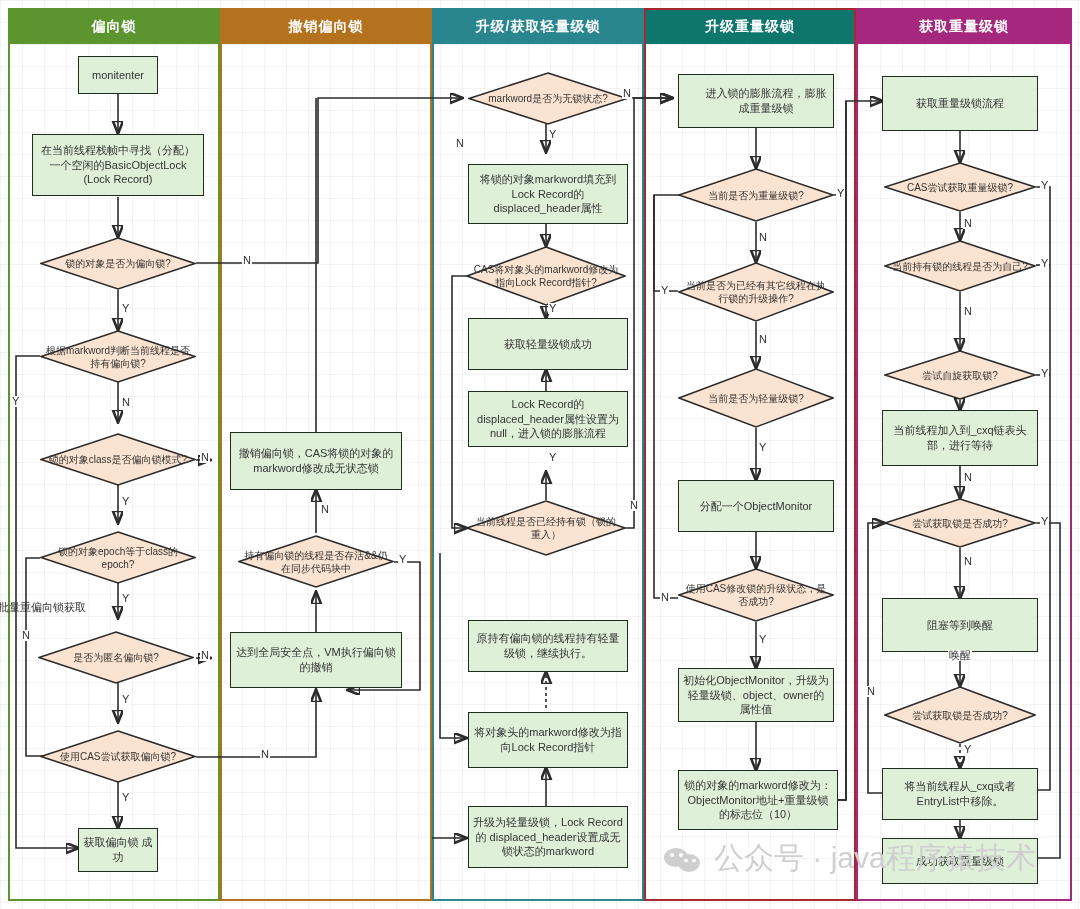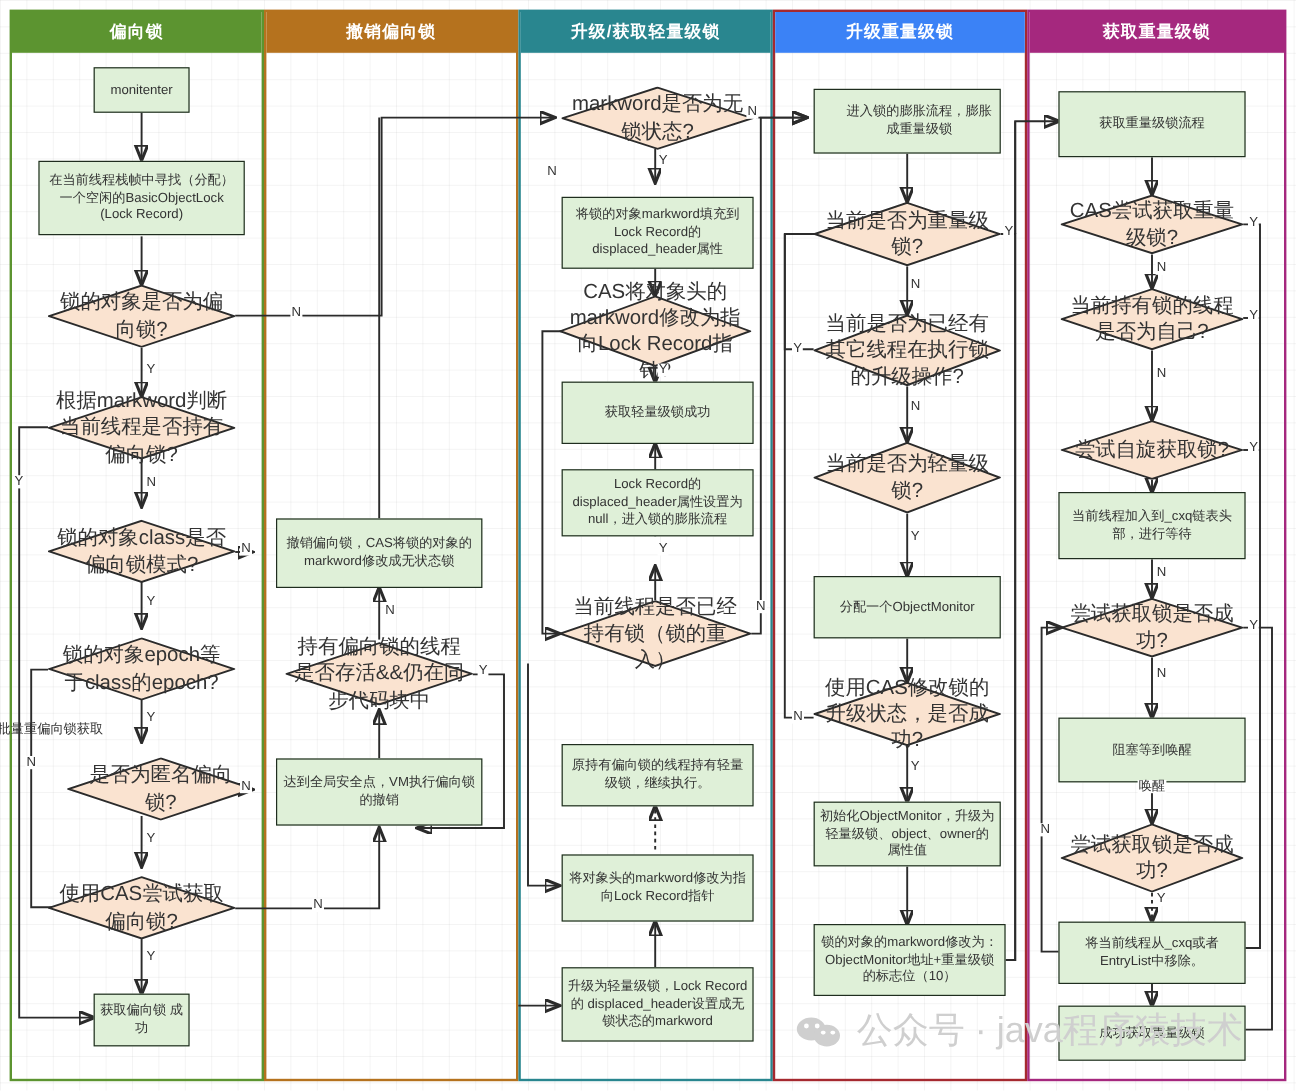--- a/index.html
+++ b/index.html
@@ -16,21 +16,21 @@
   .lane{position:absolute;top:8px;height:893px;box-sizing:border-box;border:2px solid #333;}
   .lane-head{position:absolute;left:0;top:0;right:0;height:34px;
              color:#fff;font-size:14px;font-weight:bold;letter-spacing:1px;
              display:flex;align-items:center;justify-content:center;}
 
   .node{position:absolute;box-sizing:border-box;border:1.6px solid #1f2d1f;
         background:#dff0d8;display:flex;align-items:center;justify-content:center;
         text-align:center;font-size:11px;line-height:1.35;color:#333;padding:2px 4px;}
 
   .dec{position:absolute;display:flex;align-items:center;justify-content:center;
-       text-align:center;font-size:17px;line-height:1.3;color:#333;}
+       text-align:center;font-size:10px;line-height:1.3;color:#333;}
   .dec .shape{position:absolute;left:0;top:0;width:100%;height:100%;}
   .dec .txt{position:relative;z-index:2;padding:0 6px;}
 
   .lbl{position:absolute;font-size:11px;color:#333;background:#fff;
        padding:0 1px;line-height:1;z-index:6;}
   .note{position:absolute;font-size:11px;color:#333;z-index:6;}
 
   svg.edges{position:absolute;left:0;top:0;width:1080px;height:909px;pointer-events:none;}
   svg.edges path,svg.edges line{stroke:#2b2b2b;stroke-width:1.6px;fill:none;}
   svg.edges .dash{stroke-dasharray:3 3;}
@@ -56,21 +56,21 @@
     <div class="lane-head" style="background:#b5721e;">
       <span>撤销偏向锁</span>
     </div>
   </div>
   <div class="lane" style="left:432px;width:212px;border-color:#29868f;">
     <div class="lane-head" style="background:#29868f;">
       <span>升级/获取轻量级锁</span>
     </div>
   </div>
   <div class="lane" style="left:644px;width:212px;border-color:#a5292f;">
-    <div class="lane-head" style="background:#3b82f6;">
+    <div class="lane-head" style="background:#0f766e;">
       <span>升级重量级锁</span>
     </div>
   </div>
   <div class="lane" style="left:856px;width:216px;border-color:#a5287e;">
     <div class="lane-head" style="background:#a5287e;">
       <span>获取重量级锁</span>
     </div>
   </div>
 
   <svg class="edges" viewBox="0 0 1080 909">
@@ -196,21 +196,21 @@
     <span class="txt">锁的对象class是否偏向锁模式?</span>
   </div>
 
   <div class="dec" style="left:40px;top:531px;width:156px;height:53px;">
     <svg class="shape" viewBox="0 0 156 53" preserveAspectRatio="none">
       <polygon points="78,1 155,26.5 78,52 1,26.5" fill="#fae3d0" stroke="#2b2b2b" stroke-width="1.6"></polygon>
     </svg>
     <span class="txt">锁的对象epoch等于class的epoch?</span>
   </div>
 
-  <div class="dec" style="left:56px;top:631px;width:156px;height:53px;justify-content:center;">
+  <div class="dec" style="left:38px;top:631px;width:156px;height:53px;justify-content:center;">
     <svg class="shape" viewBox="0 0 156 53" preserveAspectRatio="none">
       <polygon points="78,1 155,26.5 78,52 1,26.5" fill="#fae3d0" stroke="#2b2b2b" stroke-width="1.6"></polygon>
     </svg>
     <span class="txt">是否为匿名偏向锁?</span>
   </div>
 
   <div class="dec" style="left:40px;top:730px;width:156px;height:53px;">
     <svg class="shape" viewBox="0 0 156 53" preserveAspectRatio="none">
       <polygon points="78,1 155,26.5 78,52 1,26.5" fill="#fae3d0" stroke="#2b2b2b" stroke-width="1.6"></polygon>
     </svg>

